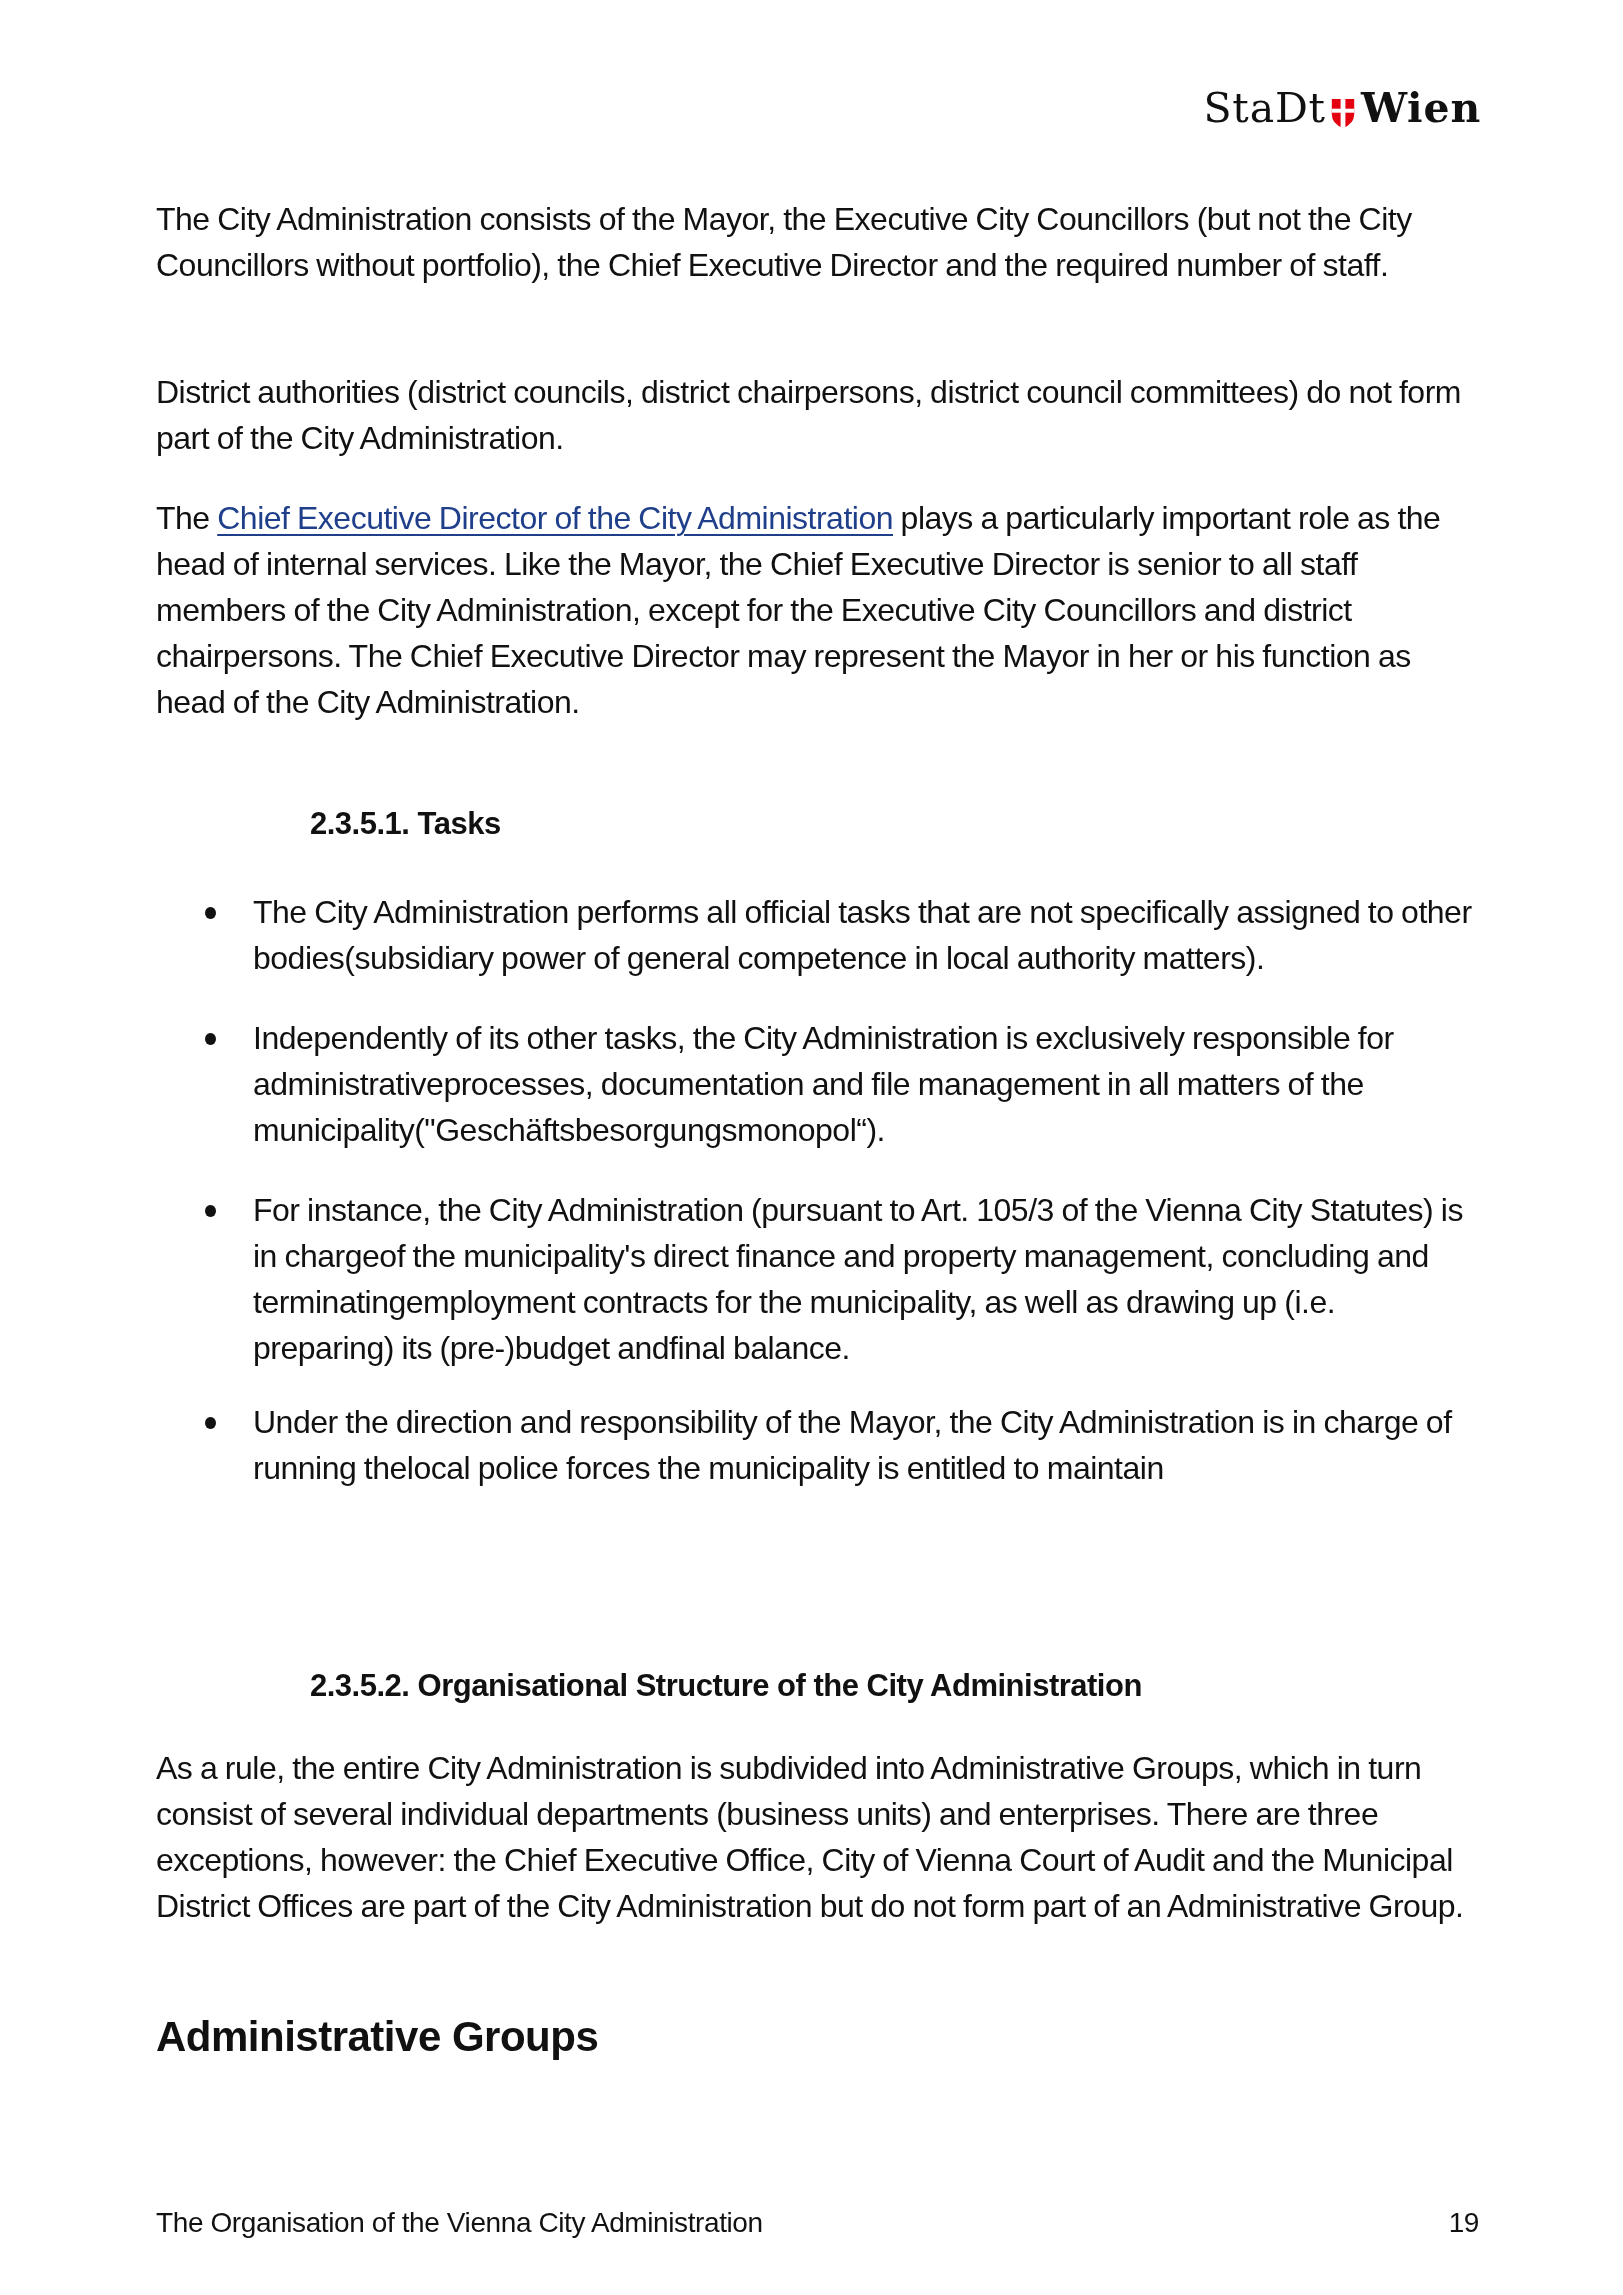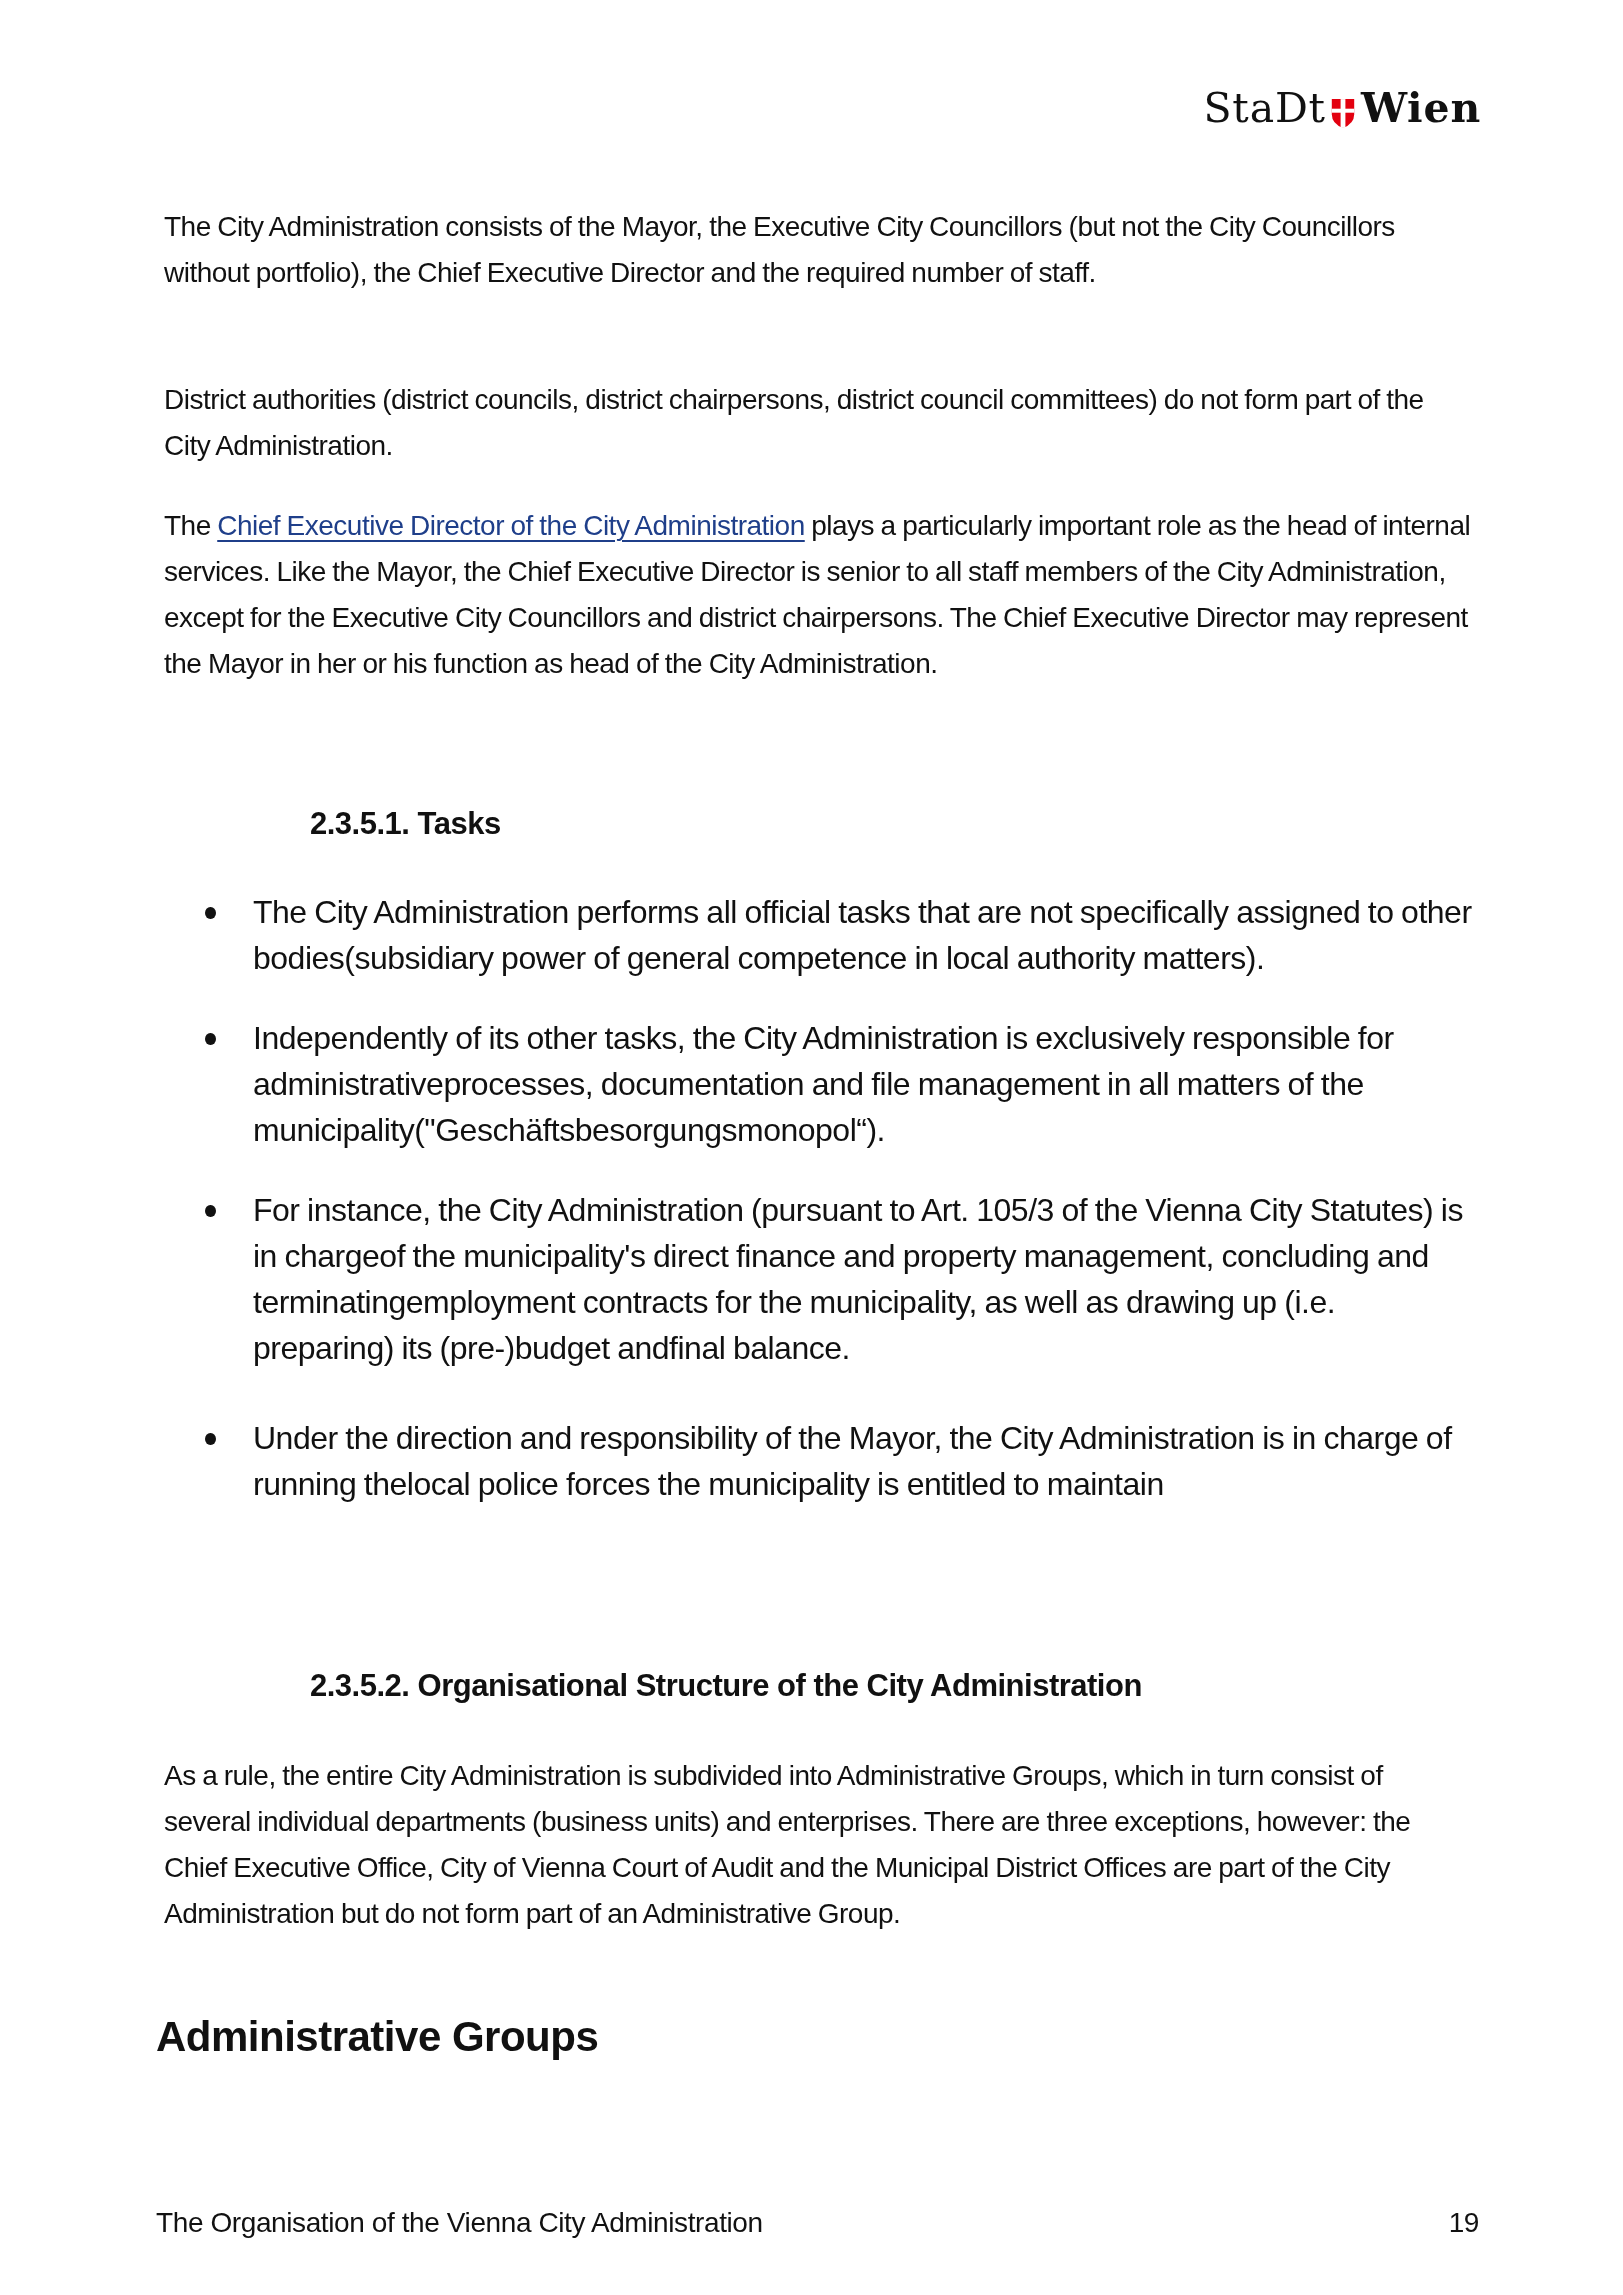--- a/index.html
+++ b/index.html
@@ -14,21 +14,21 @@
     font-family: "DejaVu Serif", "Liberation Serif", serif;
     font-size: 41px; line-height: 1; color: #111;
     letter-spacing: 0.8px;
   }
   .logo .stadt { font-weight: normal; }
   .logo .wien { font-weight: bold; font-style: normal; }
   .logo svg { display: block; margin: 0 2.4px; }
 
   .page { position: absolute; left: 156px; width: 1323px; }
   p.body {
-    margin: 8px; font-size: 28px; line-height: 46px;
+    margin: 0; font-size: 32px; line-height: 46px;
     letter-spacing: -0.5px; word-spacing: -0.8px;
   }
   a.link { color: #1f3f8a; text-decoration: underline; text-decoration-thickness: 2.4px; text-underline-offset: 4.9px; }
   h3.sub {
     margin: 12px; font-size: 31px; font-weight: bold; letter-spacing: -0.5px;
     position: absolute; left: 154px;
   }
   ul.bullets { list-style: none; margin: 0; padding: 0; }
   ul.bullets li {
     position: relative; padding-left: 97px; font-size: 32px; line-height: 46px;
@@ -77,21 +77,21 @@
 <div class="page" style="top:889px;">
   <ul class="bullets">
     <li style="margin-bottom:34px;">
       <span class="dot"></span>
       <span>The City Administration performs all official tasks that are not specifically assigned to other bodies(subsidiary power of general competence in local authority matters).</span>
     </li>
     <li style="margin-bottom:34px;">
       <span class="dot"></span>
       <span>Independently of its other tasks, the City Administration is exclusively responsible for administrativeprocesses, documentation and file management in all matters of the municipality("Geschäftsbesorgungsmonopol“).</span>
     </li>
-    <li style="margin-bottom:44px;">
+    <li style="margin-bottom:28px;">
       <span class="dot"></span>
       <span>For instance, the City Administration (pursuant to Art. 105/3 of the Vienna City Statutes) is in chargeof the municipality's direct finance and property management, concluding and terminatingemployment contracts for the municipality, as well as drawing up (i.e. preparing) its (pre-)budget andfinal balance.</span>
     </li>
     <li>
       <span class="dot"></span>
       <span>Under the direction and responsibility of the Mayor, the City Administration is in charge of running thelocal police forces the municipality is entitled to maintain</span>
     </li>
   </ul>
 </div>
 

